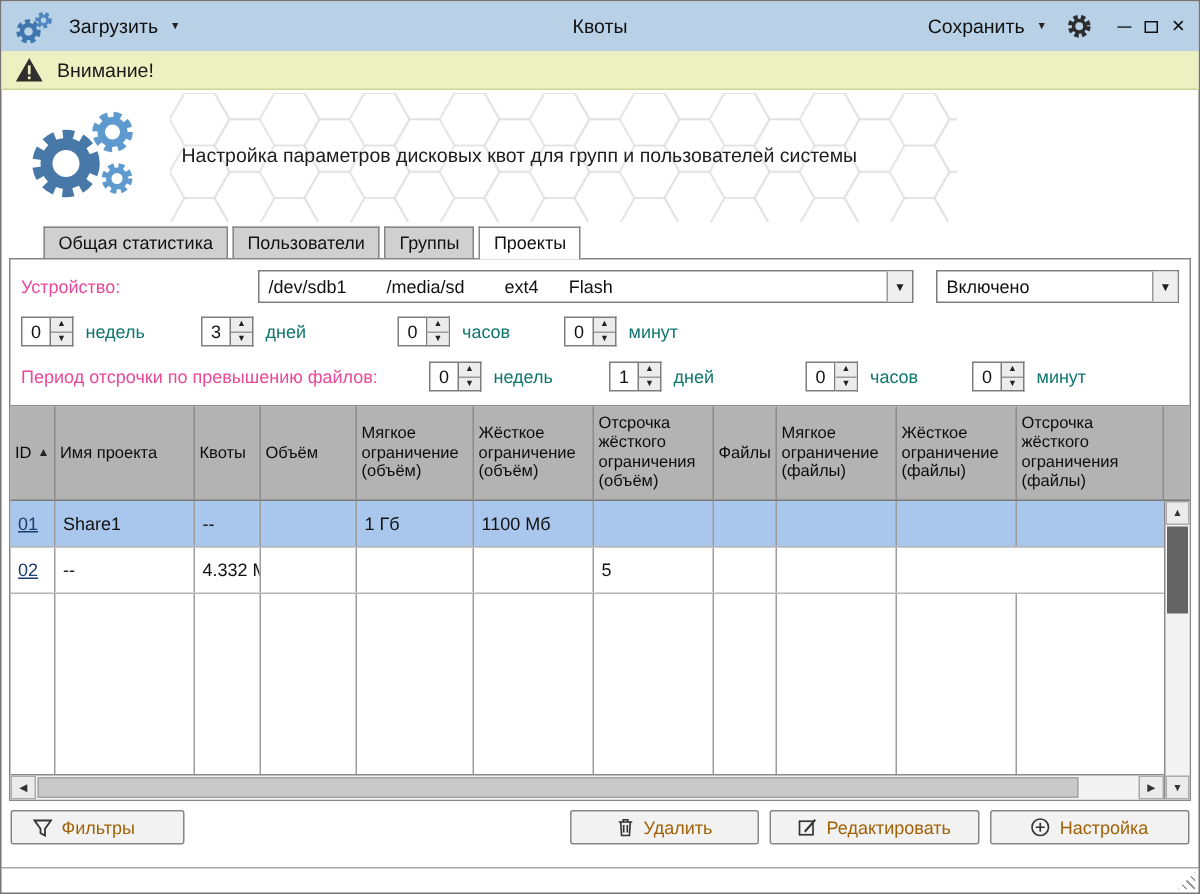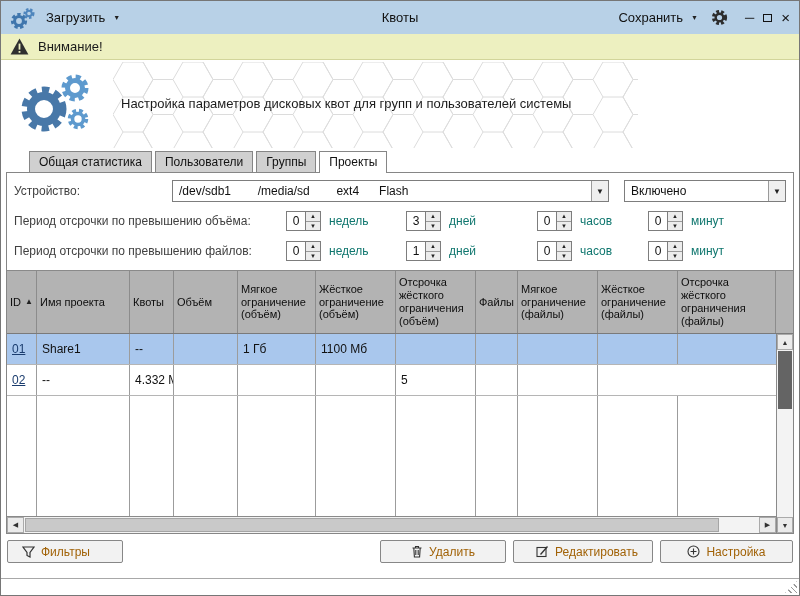--- a/index.html
+++ b/index.html
@@ -28,21 +28,21 @@
   .hero-desc { position:absolute; left:120px; top:36px; font-size:13px; color:#1c1c1c; white-space:nowrap; z-index:1; }
 
   
   .tabs { height:22px; display:flex; align-items:flex-end; padding-left:28px; position:relative; z-index:2; flex:0 0 auto; }
   .tab { font-size:12px; color:#111; background:#d0d0d0; border:1px solid #868686; border-bottom:none; padding:3px 9px; margin-right:3px; white-space:nowrap; }
   .tab.active { background:#fff; margin-bottom:-1px; padding-bottom:4px; z-index:3; position:relative; }
 
   
   .panel { margin:0 5px; border:1px solid #868686; height:362px; background:#fff; display:flex; flex-direction:column; padding:7px 7px 0; position:relative; z-index:1; flex:0 0 auto; }
   .ctl-row { display:flex; align-items:center; height:22px; margin-bottom:8px; flex:0 0 auto; }
-  .lbl { font-size:12px; color:#404040; }
+  .lbl { font-size:12px; color:#ec4899; }
   .dev-lbl { width:158px; }
   .grace-lbl { width:272px; }
 
   .combo { height:22px; border:1px solid #7d7d7d; background:#fff; display:flex; align-items:stretch; }
   .combo-dev { flex:1; margin-right:15px; }
   .combo-state { width:162px; }
   .combo-text { flex:1; font-size:12px; color:#111; padding:3px 6px; white-space:pre; overflow:hidden; }
   .combo-arrow { width:17px; border-left:1px solid #9a9a9a; background:#efefef; display:flex; align-items:center; justify-content:center; font-size:8px; color:#222; }
 
   .spin-group { display:flex; align-items:center; }
@@ -82,21 +82,21 @@
   .hbtn { width:17px; height:100%; background:#ebebeb; border:1px solid #aaa; display:flex; align-items:center; justify-content:center; font-size:7px; color:#333; flex:0 0 auto; }
   .htrack { flex:1; position:relative; }
   .hthumb { position:absolute; top:1px; bottom:1px; left:1px; right:40px; background:#c9c9c9; border:1px solid #a5a5a5; }
 
   
   .actions { display:flex; align-items:center; margin:6px 6px 0; gap:7px; flex:0 0 auto; }
   .btn { height:23px; border:1px solid #878787; border-radius:2px; background:#f2f2f2; font-size:12px; color:#a16207; display:flex; align-items:center; gap:6px; padding:0 14px; cursor:default; }
   .btn-filters { width:116px; }
   .spacer { flex:1; }
   .btn-del { width:126px; justify-content:center; }
-  .btn-edit { width:140px; justify-content:flex-end; }
+  .btn-edit { width:140px; justify-content:center; }
   .btn-add { width:133px; justify-content:center; }
 
   
   .statusbar { margin-top:auto; height:17px; border-top:1px solid #a8a8a8; position:relative; flex:0 0 auto; }
   .grip { position:absolute; right:2px; bottom:2px; width:12px; height:12px;
           background:repeating-linear-gradient(45deg,#9a9a9a 0 1px,transparent 1px 4px);
           clip-path:polygon(100% 0,100% 100%,0 100%); }
 </style>
 </head>
 <body>
@@ -180,21 +180,20 @@
         <span class="combo-text">/dev/sdb1        /media/sd        ext4      Flash</span>
         <span class="combo-arrow">▼</span>
       </div>
       <div class="combo combo-state">
         <span class="combo-text">Включено</span>
         <span class="combo-arrow">▼</span>
       </div>
     </div>
 
     <div class="ctl-row">
-      <span class="lbl grace-lbl">Период отсрочки по превышению объёма:</span>
       <div class="spin-group">
         <div class="spin">
           <div class="spin-val">0</div>
           <div class="spin-btns">
               <div class="spin-btn up">▲</div>
               <div class="spin-btn">▼</div>
             </div>
         </div>
         <span class="unit u-weeks">недель</span>
       </div>

